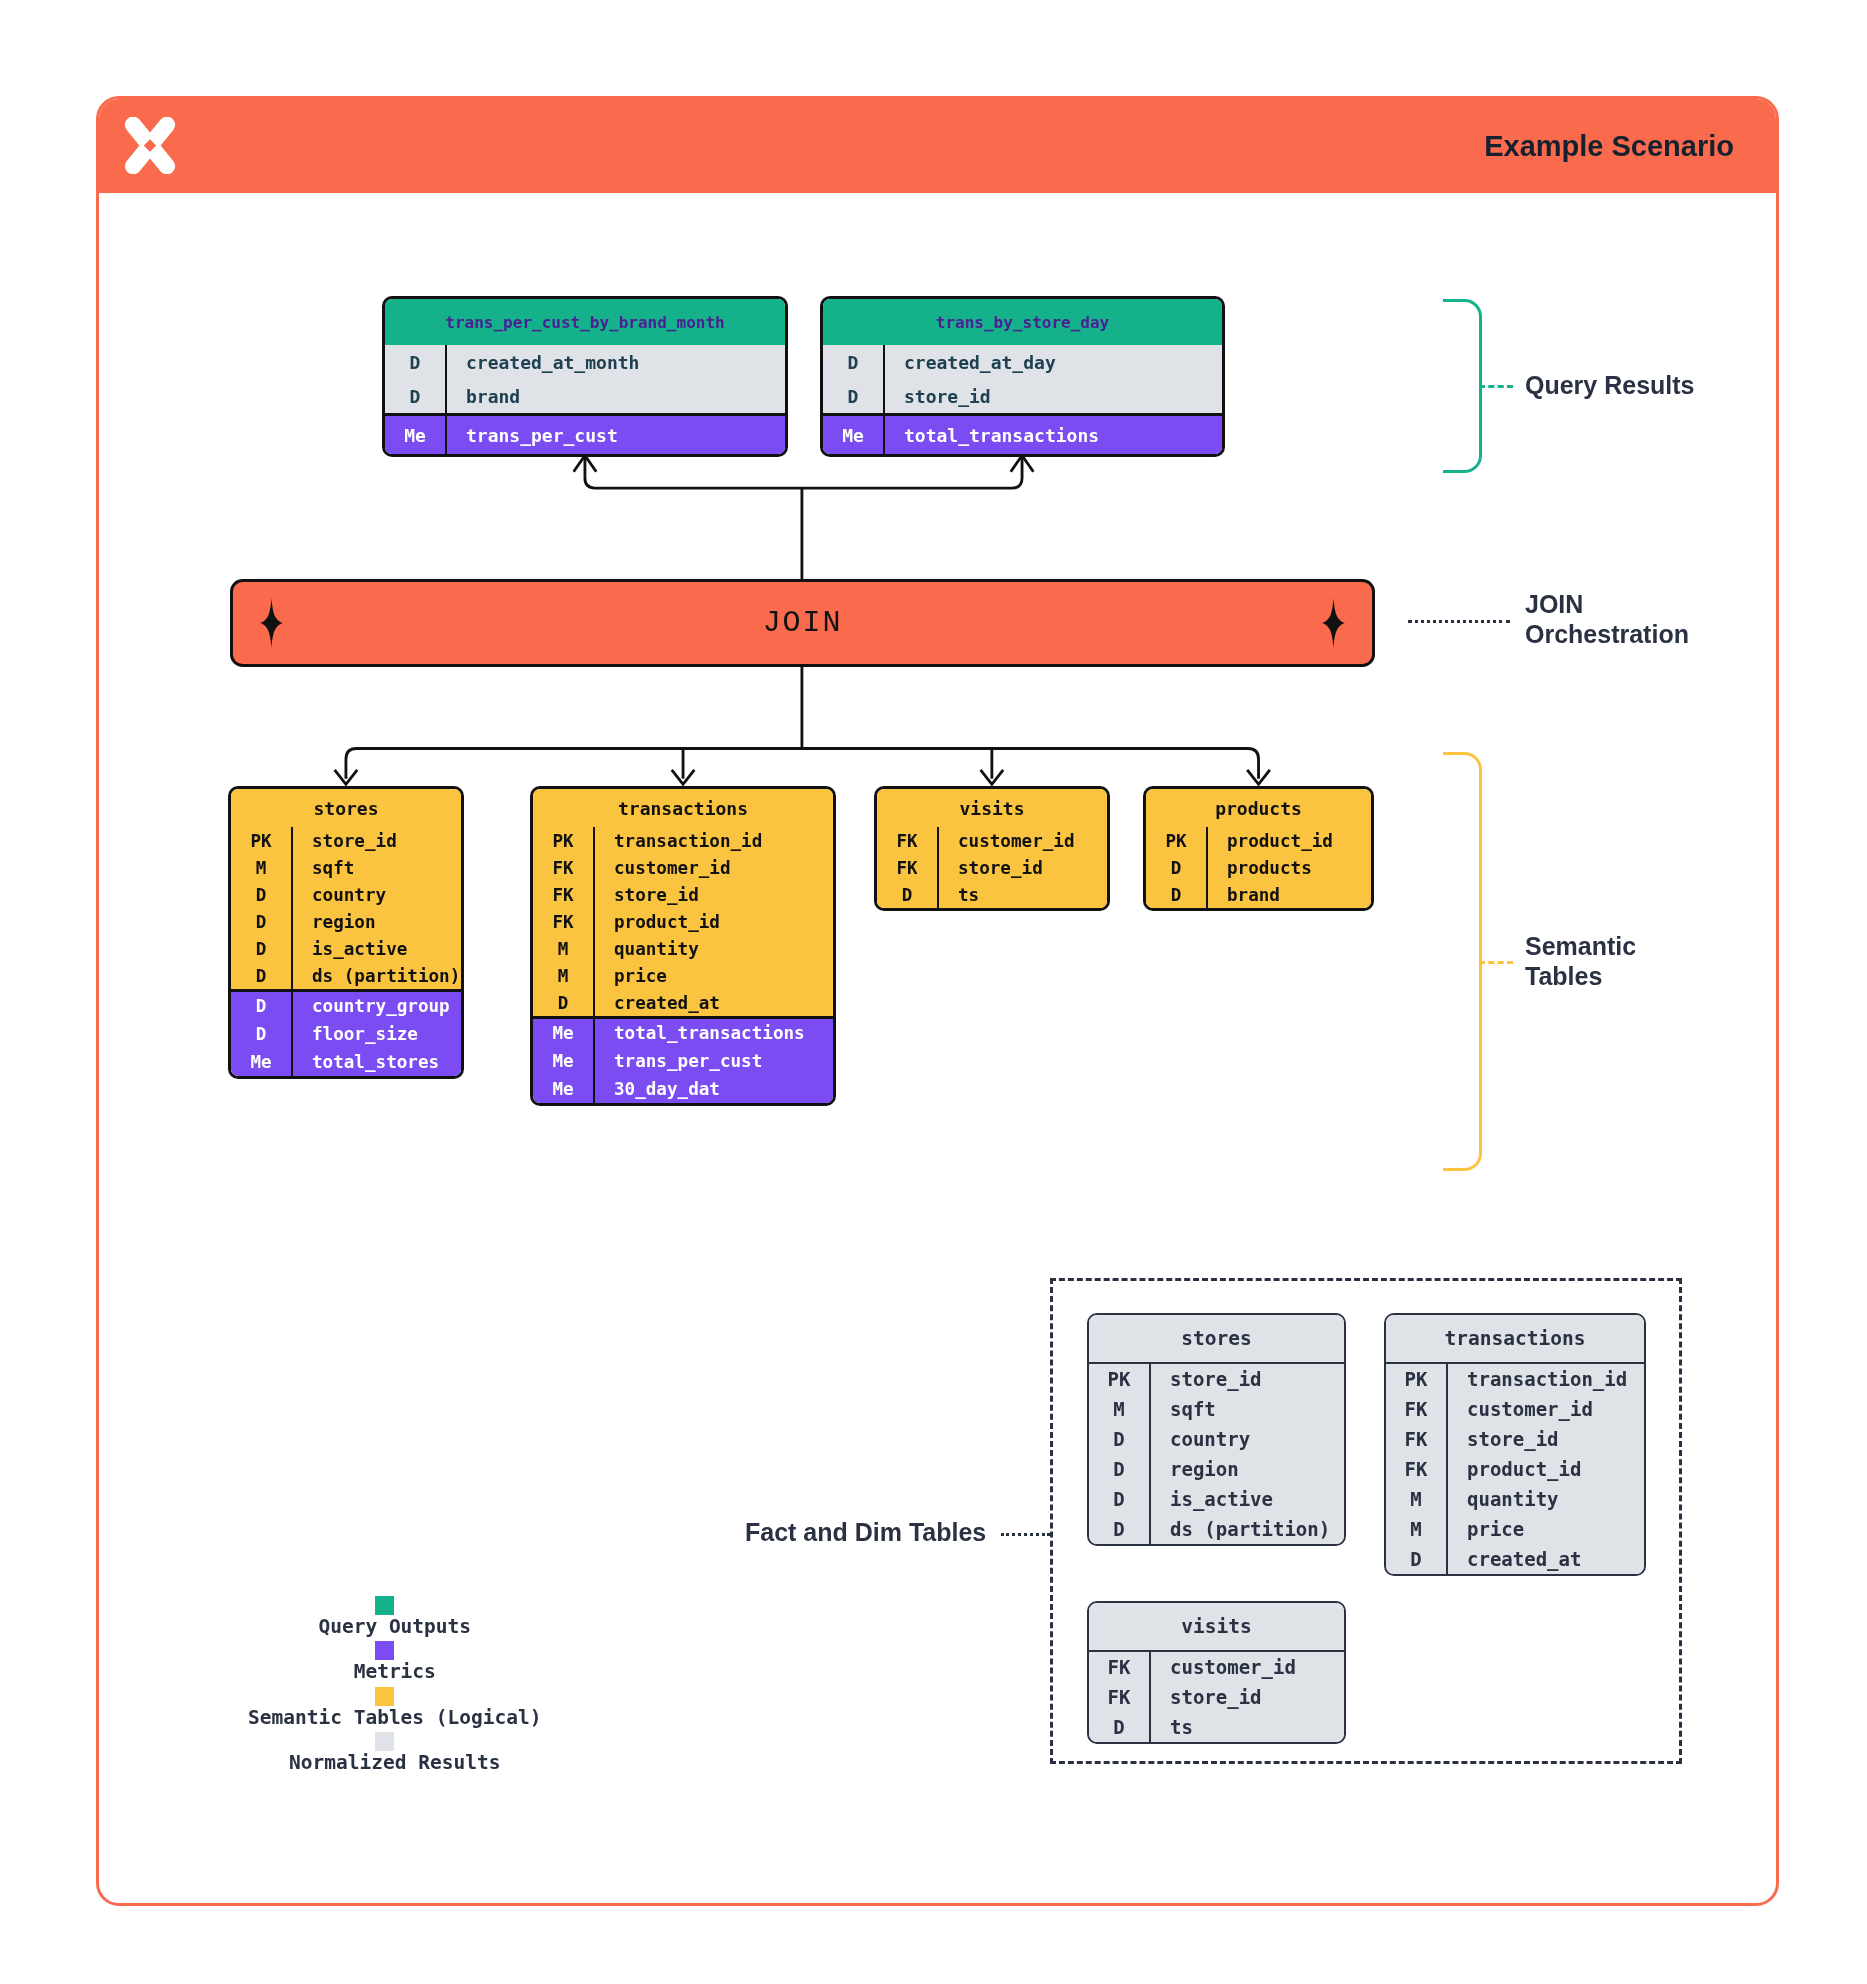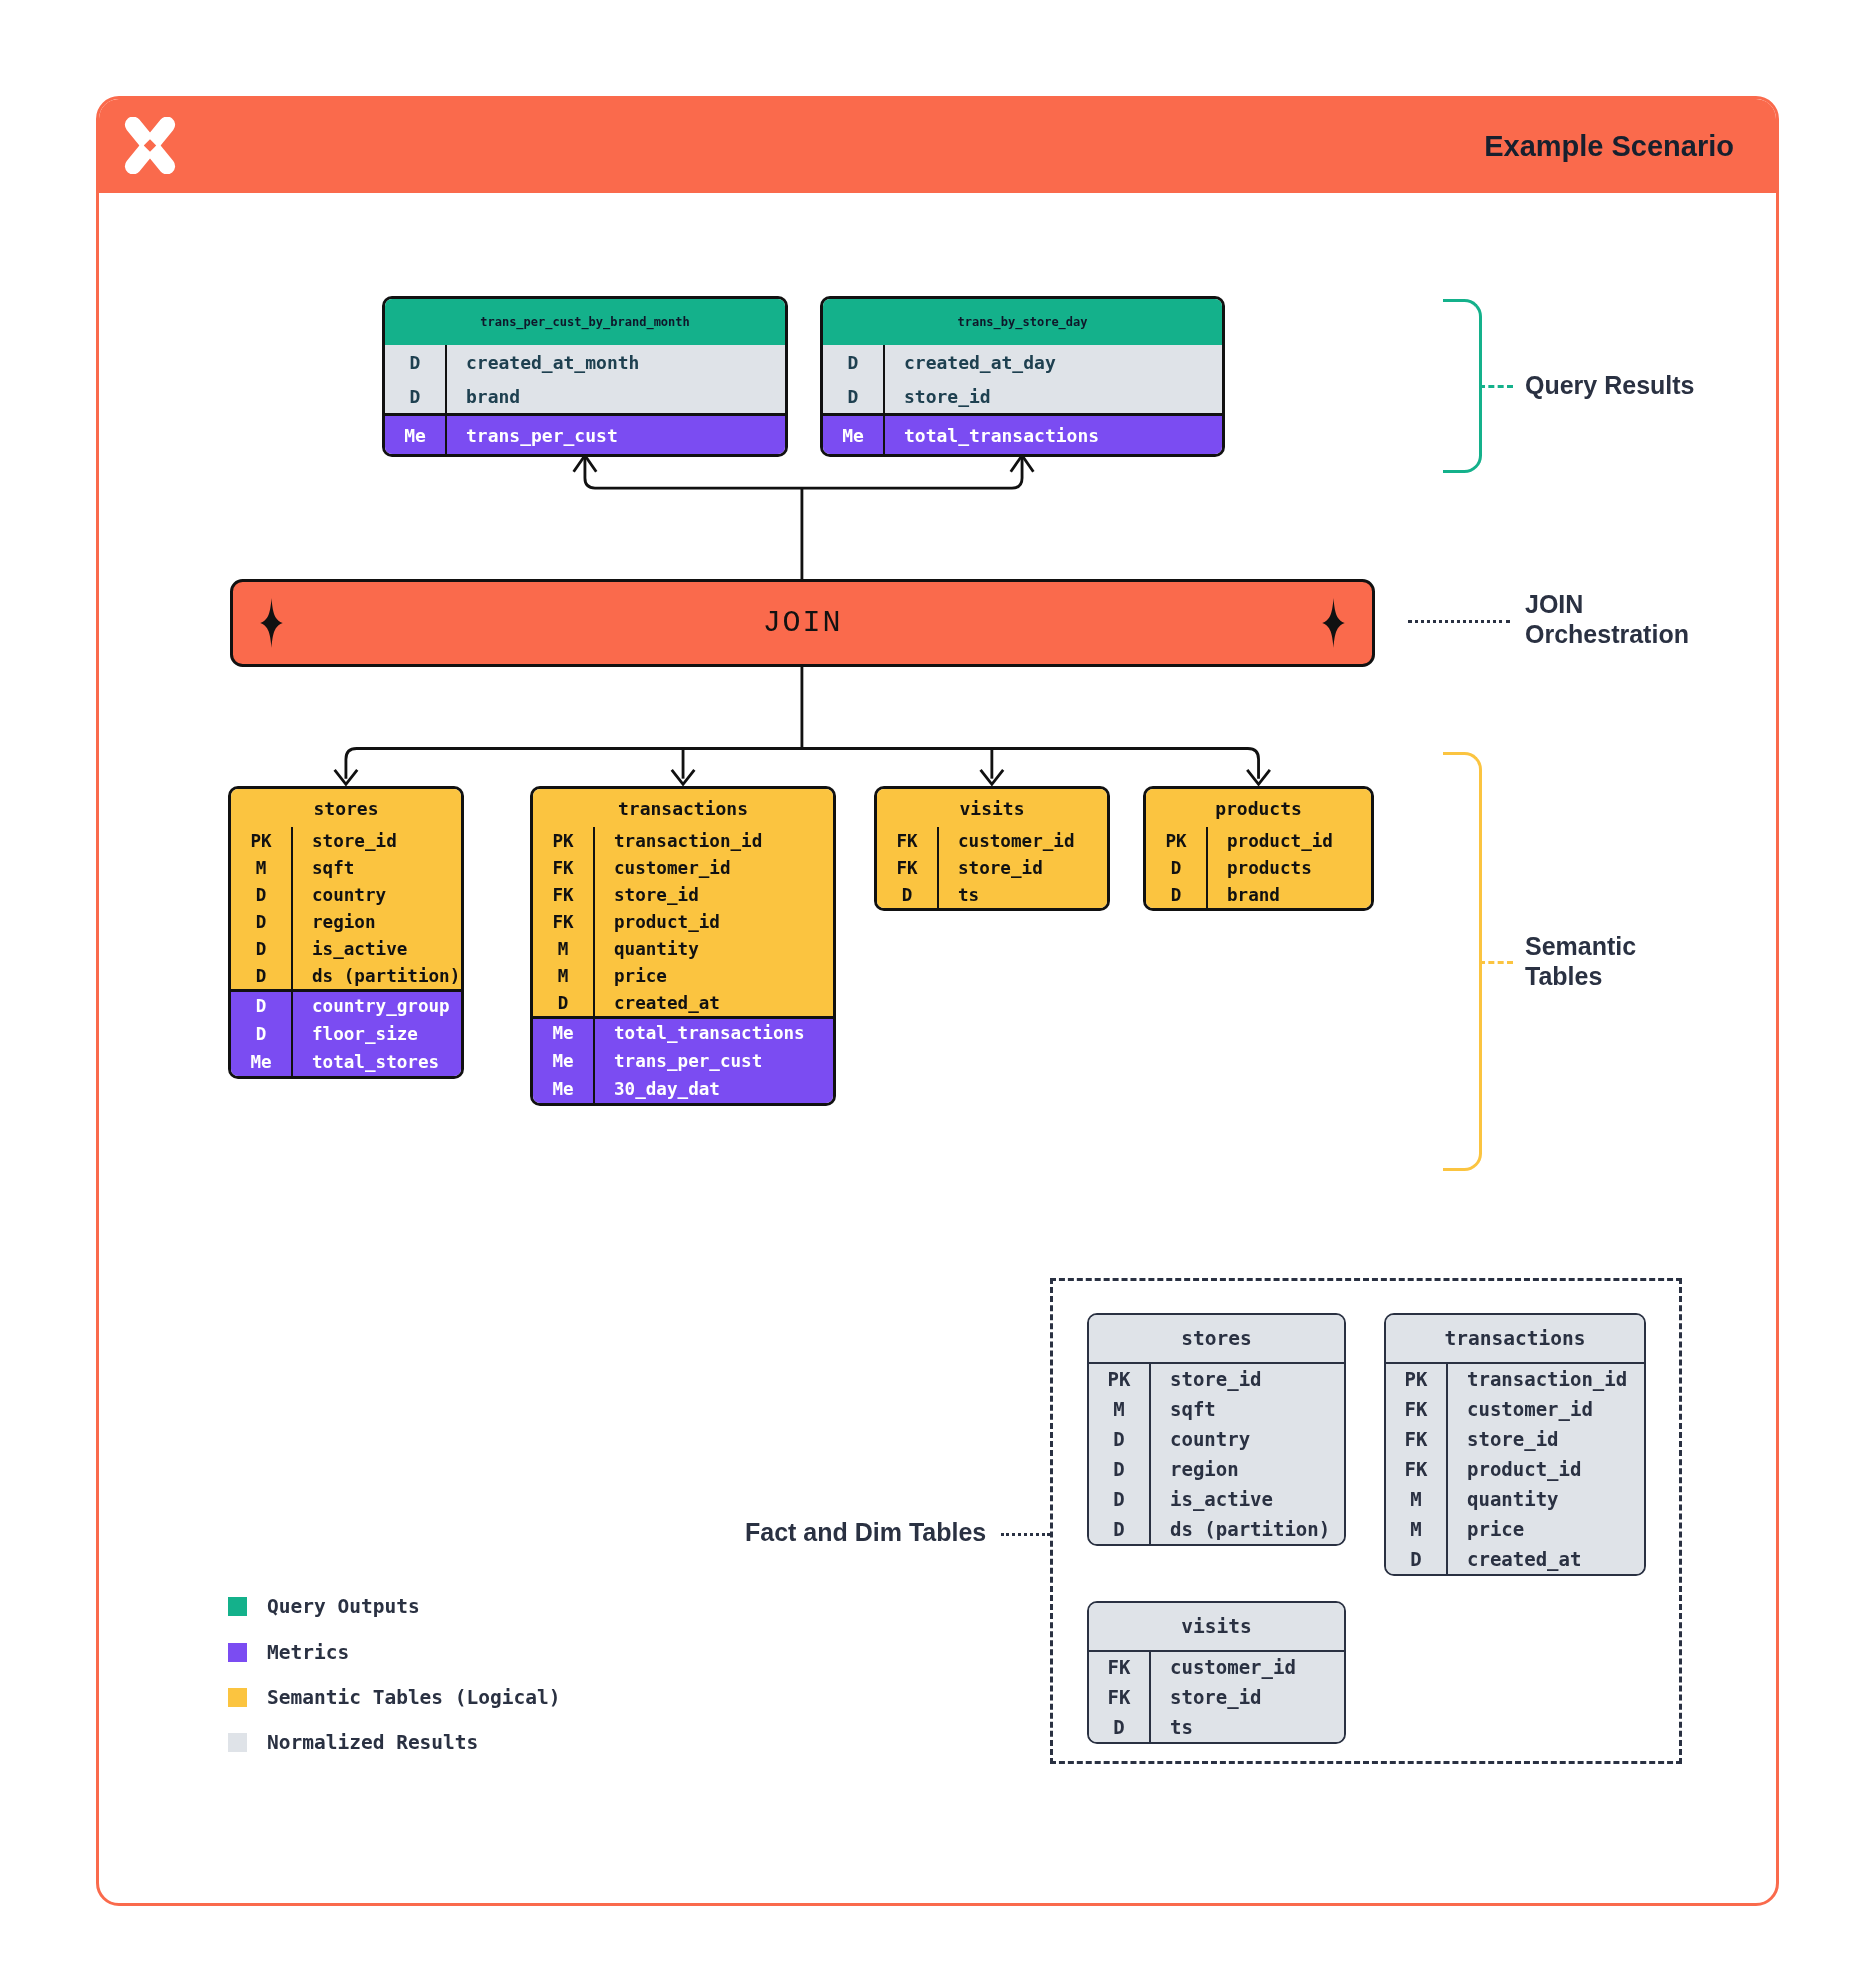--- a/index.html
+++ b/index.html
@@ -24,21 +24,21 @@
   
   .tbl{position:absolute; box-sizing:border-box; border:3.1px solid var(--ink); border-radius:10px;
        overflow:hidden; z-index:2; background:#fff;}
   .tbl-header{display:flex; align-items:center; justify-content:center; font-weight:bold;}
   .trow{display:flex; align-items:stretch;}
   .tkey{flex:0 0 60px; display:flex; align-items:center; justify-content:center;
         font-weight:bold; border-right:2.5px solid var(--ink);}
   .tname{display:flex; align-items:center; padding-left:19px; font-weight:bold; white-space:pre;}
 
   
-  .tbl-qr .tbl-header{height:46px; background:var(--green); color:#0f172a; font-size:12px;}
+  .tbl-qr .tbl-header{height:46px; background:var(--green); color:#4c1d95; font-size:16px;}
   .tbl-qr .sec-dims{background:var(--grayrow); color:var(--teal);}
   .tbl-qr .sec-dims .trow{height:34px; font-size:18px;}
   .tbl-qr .sec-metrics{background:var(--purple); color:#ffffff; border-top:3.1px solid var(--ink);}
   .tbl-qr .sec-metrics .trow{height:38px; font-size:18px;}
   .pos-qr1{left:382px; top:296px; width:406px;}
   .pos-qr2{left:820px; top:296px; width:405px;}
 
   
   .tbl-sem .tbl-header{height:38px; background:var(--yellow); color:var(--ink); font-size:18px;}
   .tbl-sem .sec-dims{background:var(--yellow); color:var(--ink);}
@@ -85,21 +85,21 @@
   .lbl-join{left:1525px; top:590px; width:189px;}
   .lbl-sem{left:1525px; top:932px; width:145px;}
   .lbl-fact{left:745px; top:1518px;}
 
   
   .dotted-box{position:absolute; left:1050px; top:1278px; width:632px; height:486px;
         box-sizing:border-box; border:3.1px dashed var(--navy); z-index:1;}
 
   
   .legend{position:absolute; left:228px; top:1596px; z-index:2;}
-  .legend-item{display:flex; align-items:center; height:21.4px; margin-bottom:24px;}
+  .legend-item{display:flex; align-items:center; height:21.4px; margin-bottom:24px;flex-direction:column;}
   .legend-swatch{width:19px; height:19px; flex:0 0 19px;}
   .legend-label{margin-left:20px; font-size:19.5px; font-weight:bold; color:var(--navy); white-space:pre;}
 </style>
 </head>
 <body>
 
 <div class="canvas" style="--orange: #FA6A4C; --green: #14B18B; --purple: #7B4CF2; --yellow: #FBC440; --grayrow: #DFE3E8; --navy: #2A3142; --teal: #1E4050; --ink: #111111;">
 
   <div class="card">
     <div class="card-header">

